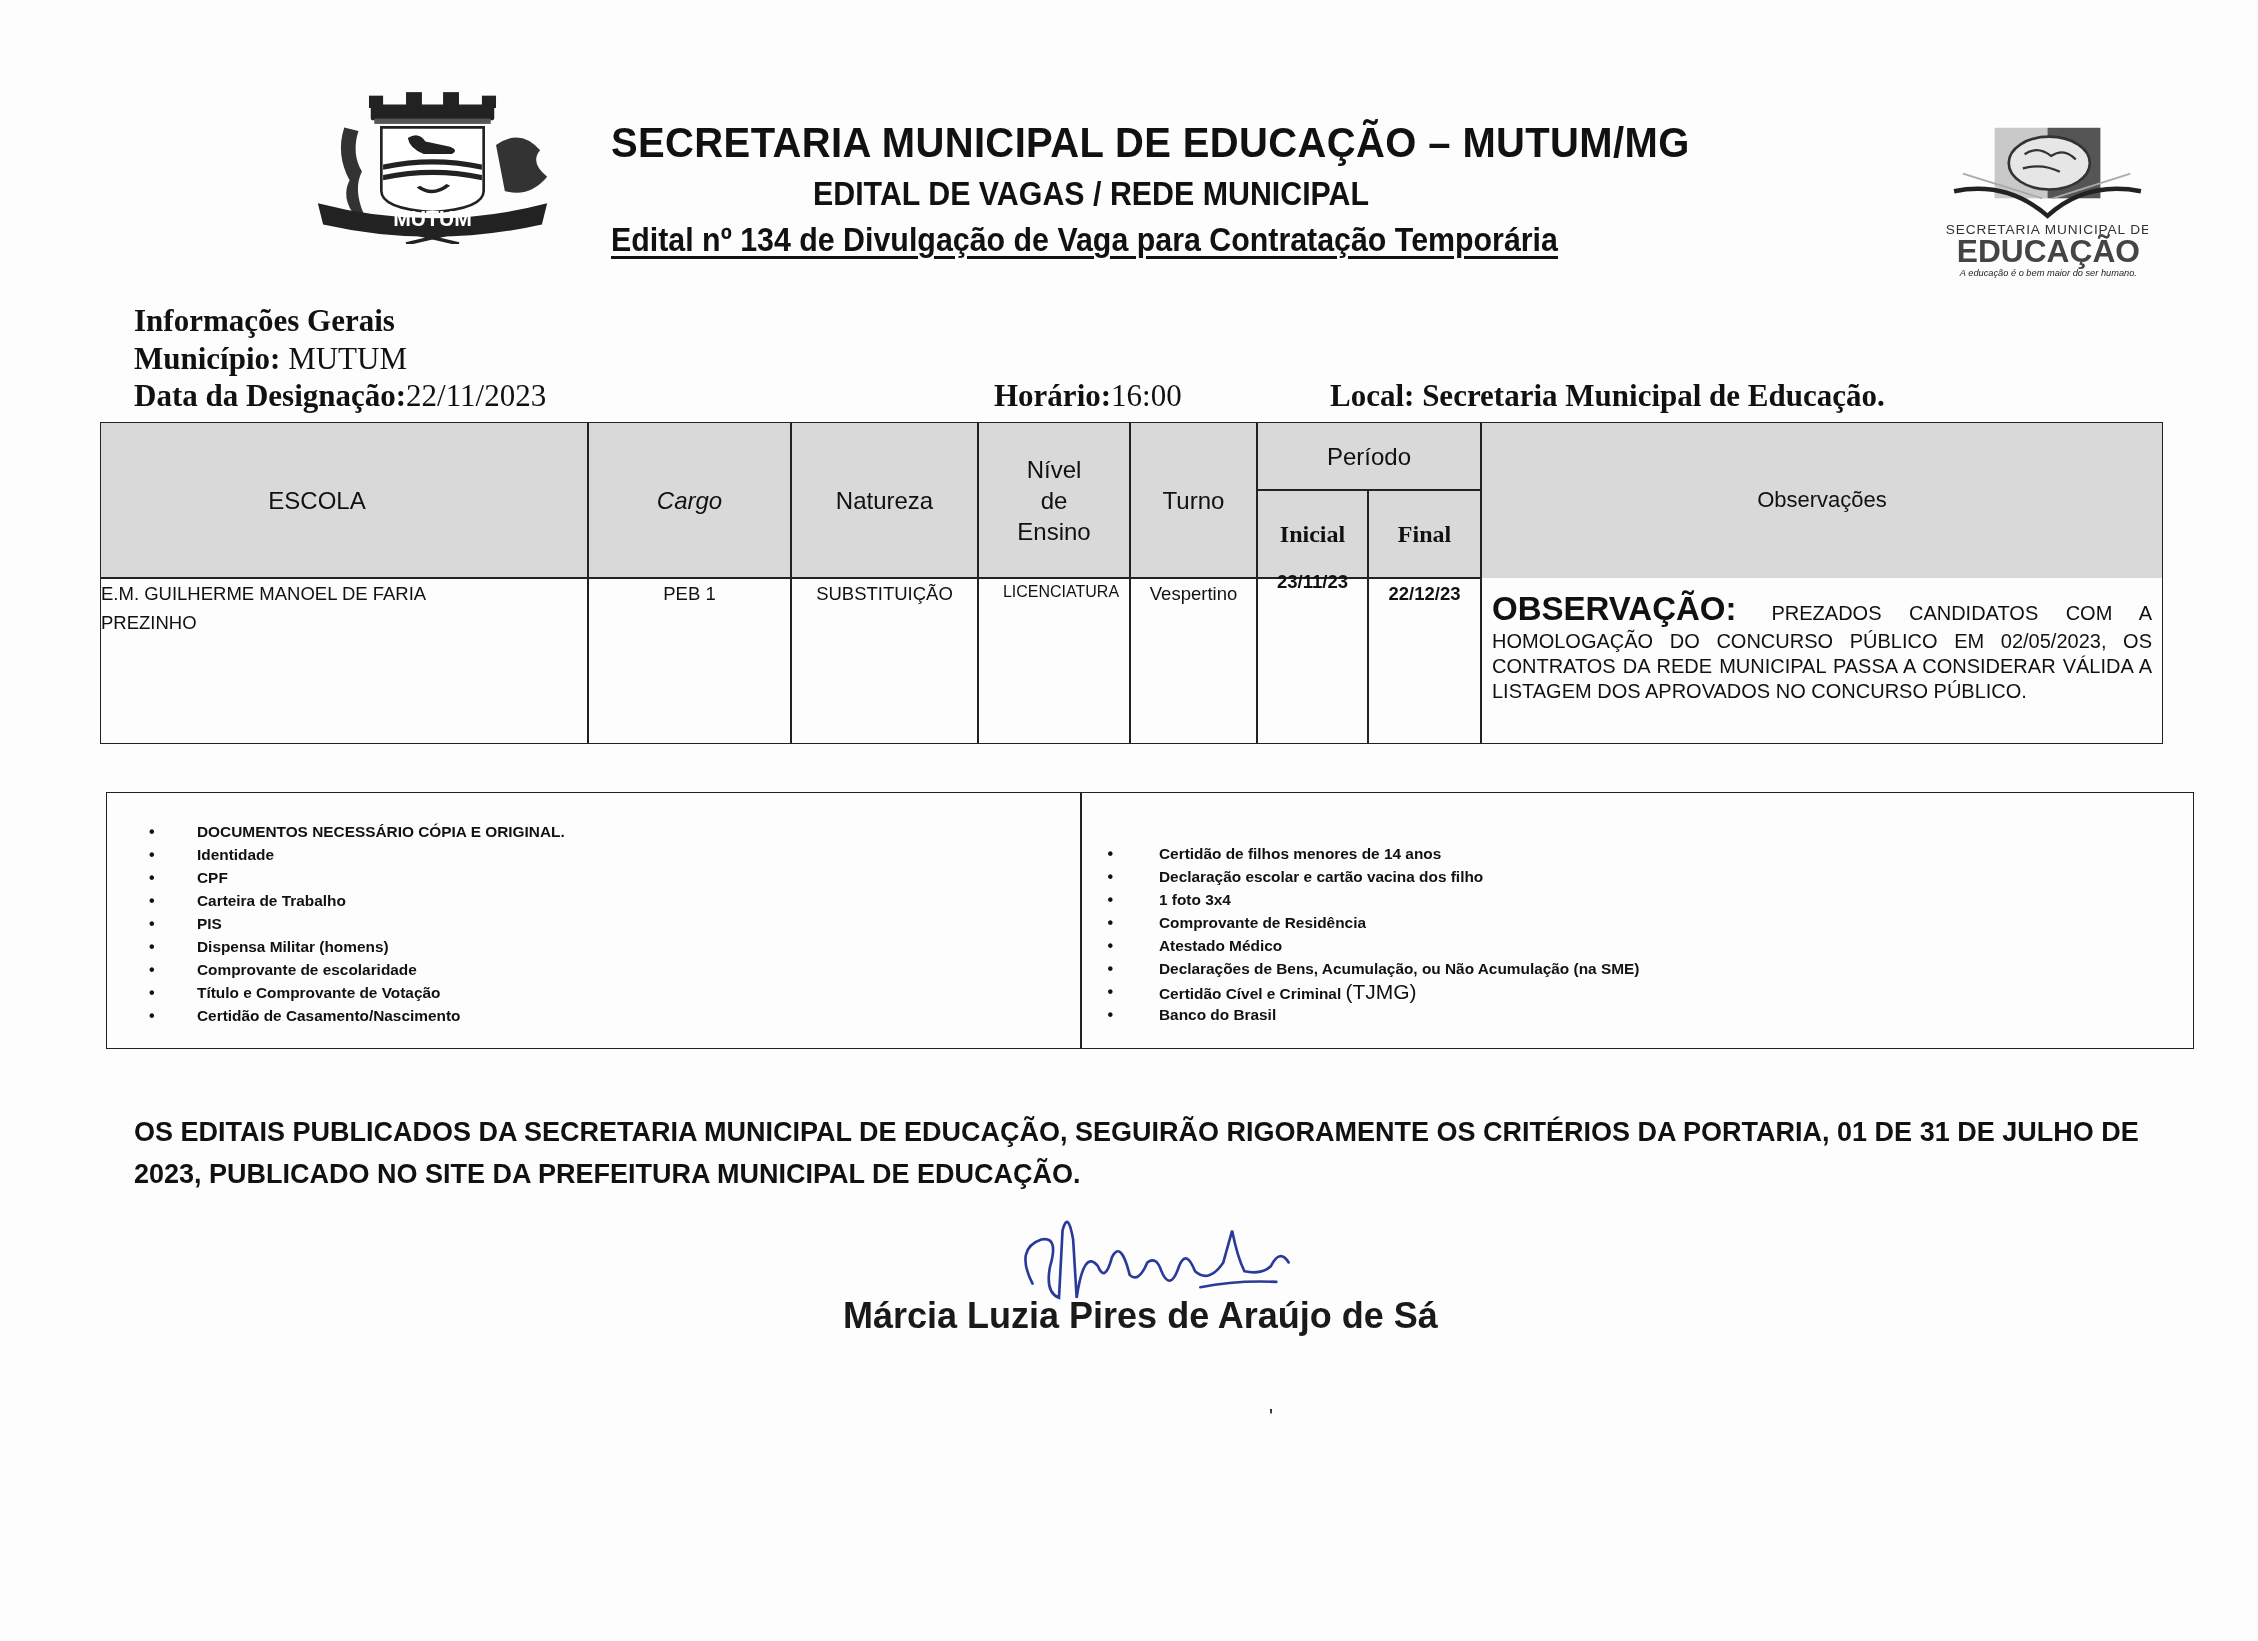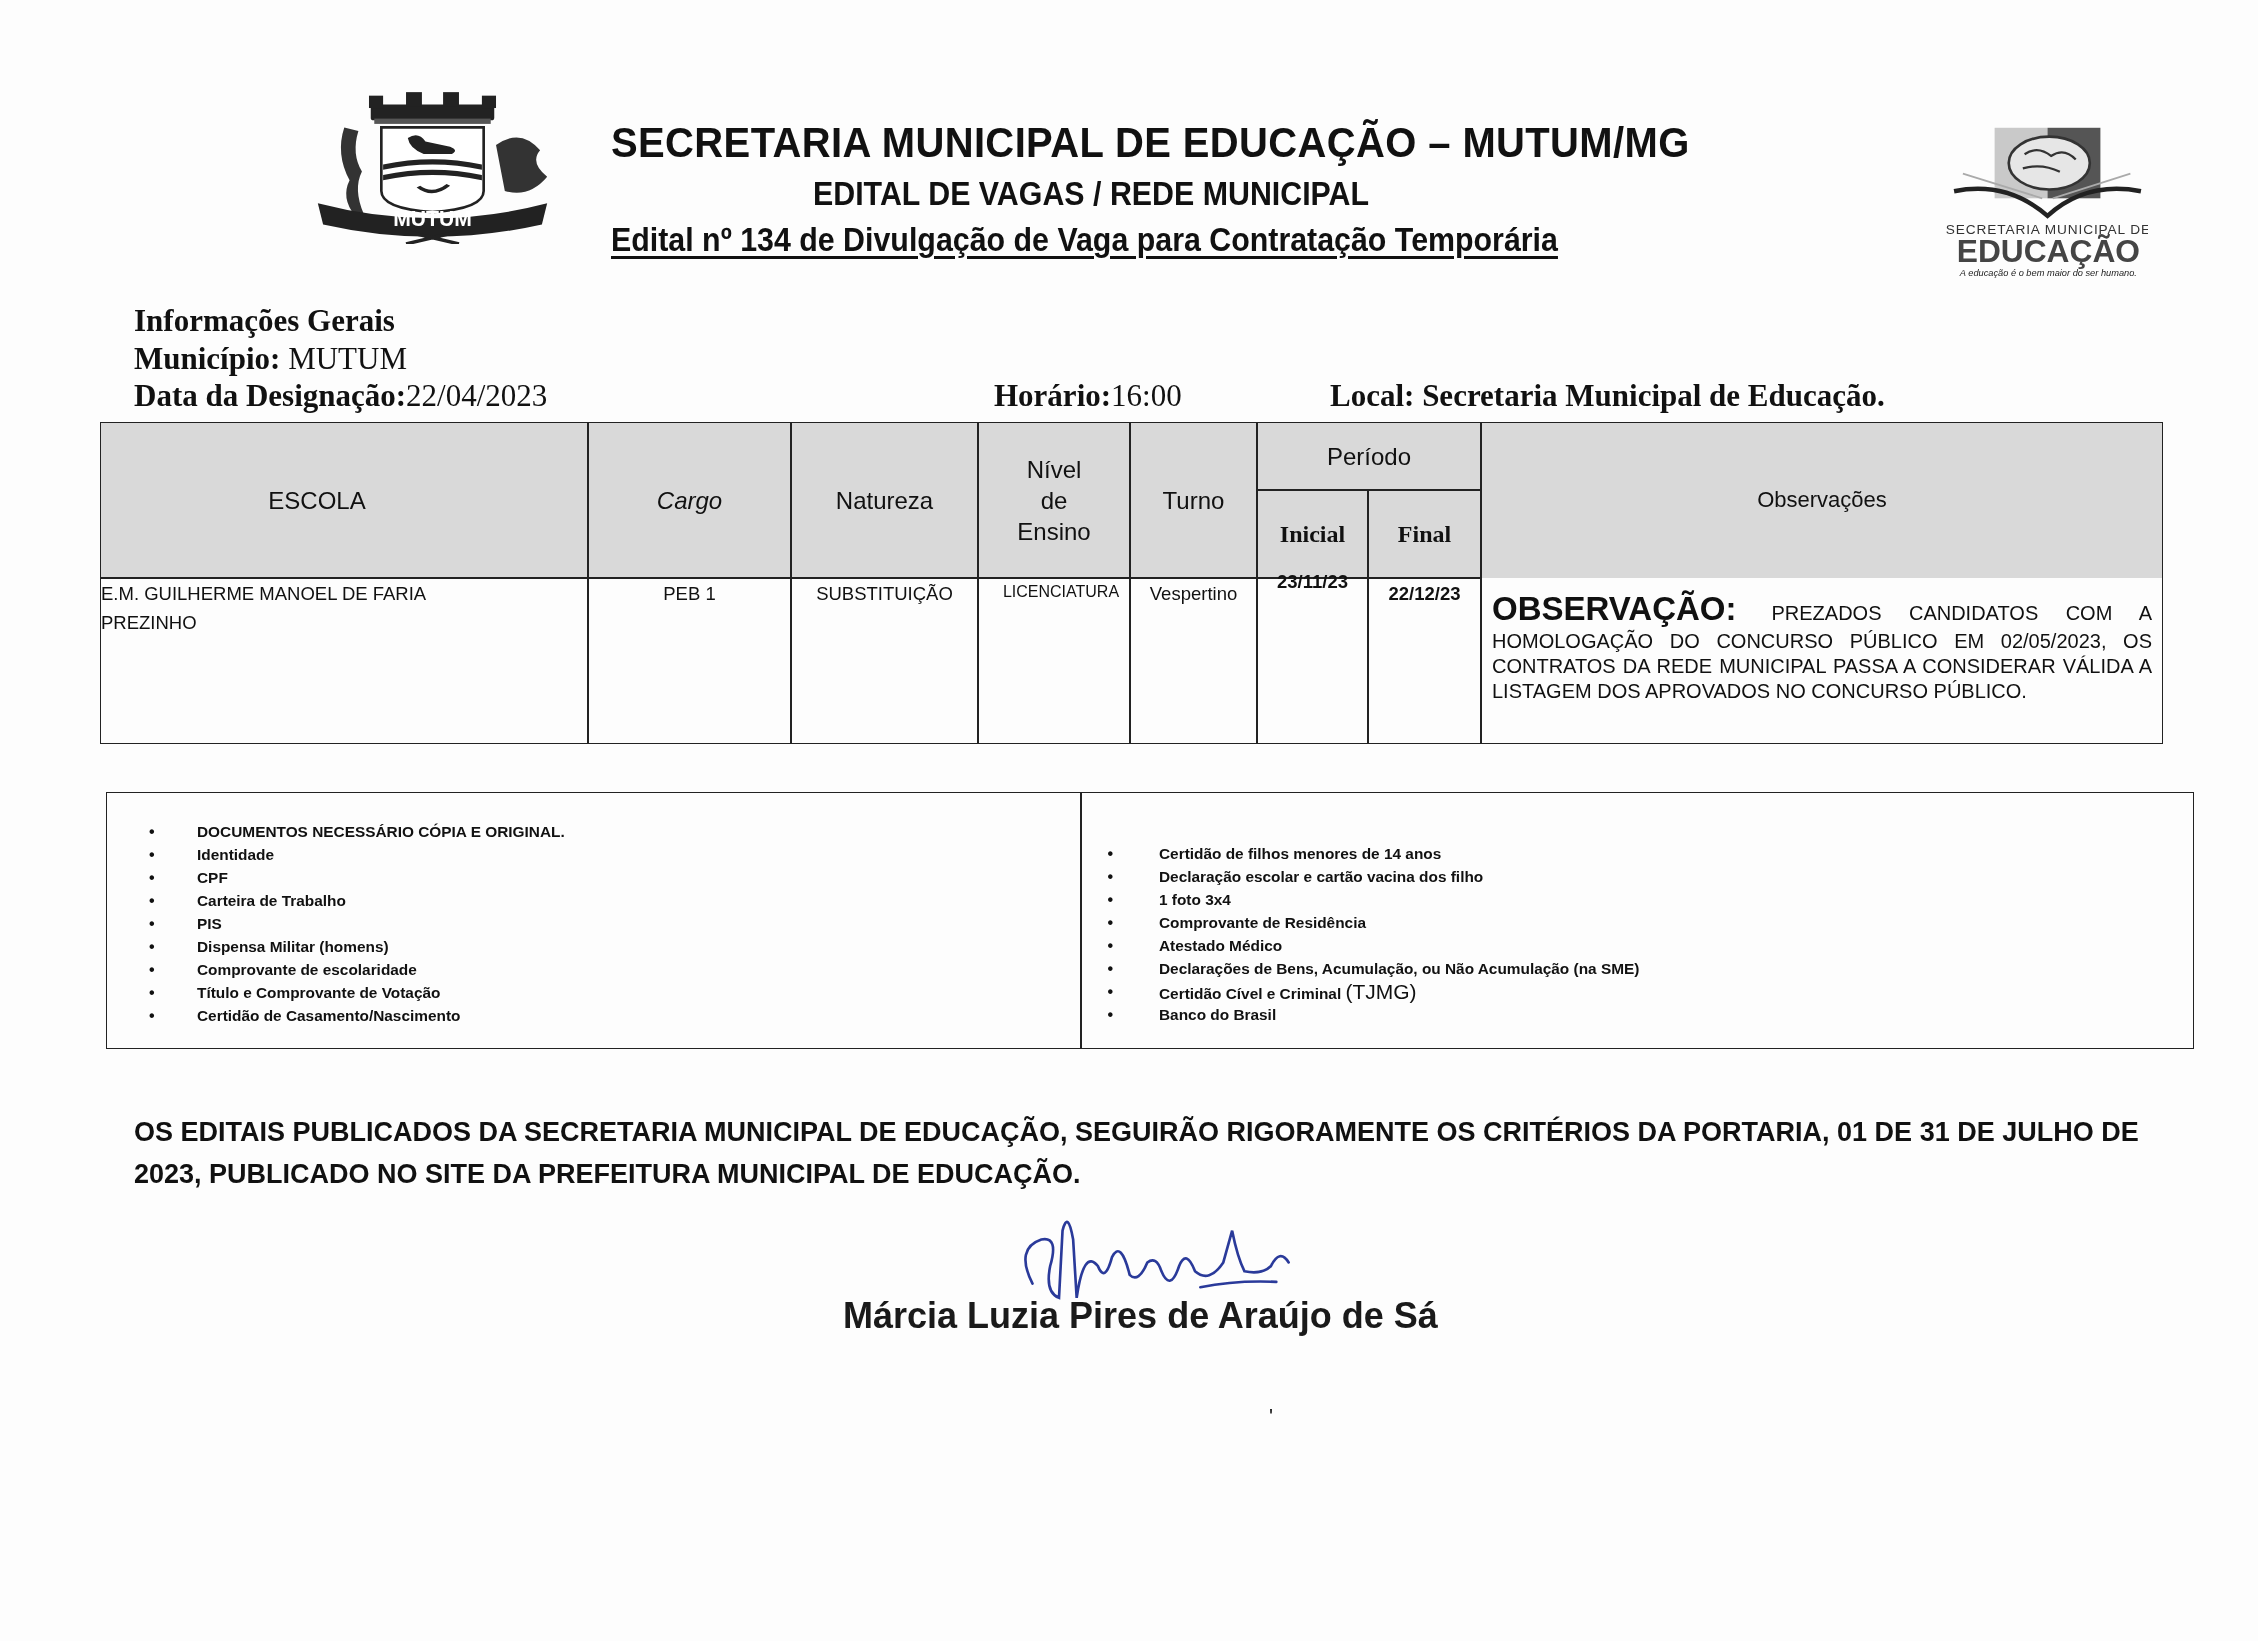--- a/index.html
+++ b/index.html
@@ -100,21 +100,21 @@
       <path d="M60 72 L150 100 M250 72 L162 100" stroke="#aaa" stroke-width="2"></path>
     </g>
     <text x="157" y="140" text-anchor="middle" font-family="Liberation Sans, sans-serif" font-size="15.5" letter-spacing="1" fill="#333">SECRETARIA MUNICIPAL DE</text>
     <text x="157" y="172" text-anchor="middle" font-family="Liberation Sans, sans-serif" font-size="36" font-weight="bold" fill="#444">EDUCAÇÃO</text>
     <text x="157" y="188" text-anchor="middle" font-family="Liberation Sans, sans-serif" font-size="10.5" font-style="italic" fill="#222">A educação é o bem maior do ser humano.</text>
   </svg>
 </div>
 
 <div class="abs info info-gerais">Informações Gerais</div>
 <div class="abs info info-municipio"><b>Município:</b><span> MUTUM</span></div>
-<div class="abs info info-data"><b>Data da Designação:</b><span>22/04/2023</span></div>
+<div class="abs info info-data"><b>Data da Designação:</b><span>22/11/2023</span></div>
 <div class="abs info info-horario"><b>Horário:</b><span>16:00</span></div>
 <div class="abs info info-local"><b>Local:</b><b> Secretaria Municipal de Educação.</b></div>
 
 <div class="abs vtable">
   <div class="hdr-bg"></div>
 
   <div class="vline" style="left:486px; top:0; height:100%;"></div>
   <div class="vline" style="left:689px; top:0; height:100%;"></div>
   <div class="vline" style="left:876px; top:0; height:100%;"></div>
   <div class="vline" style="left:1028px; top:0; height:100%;"></div>

